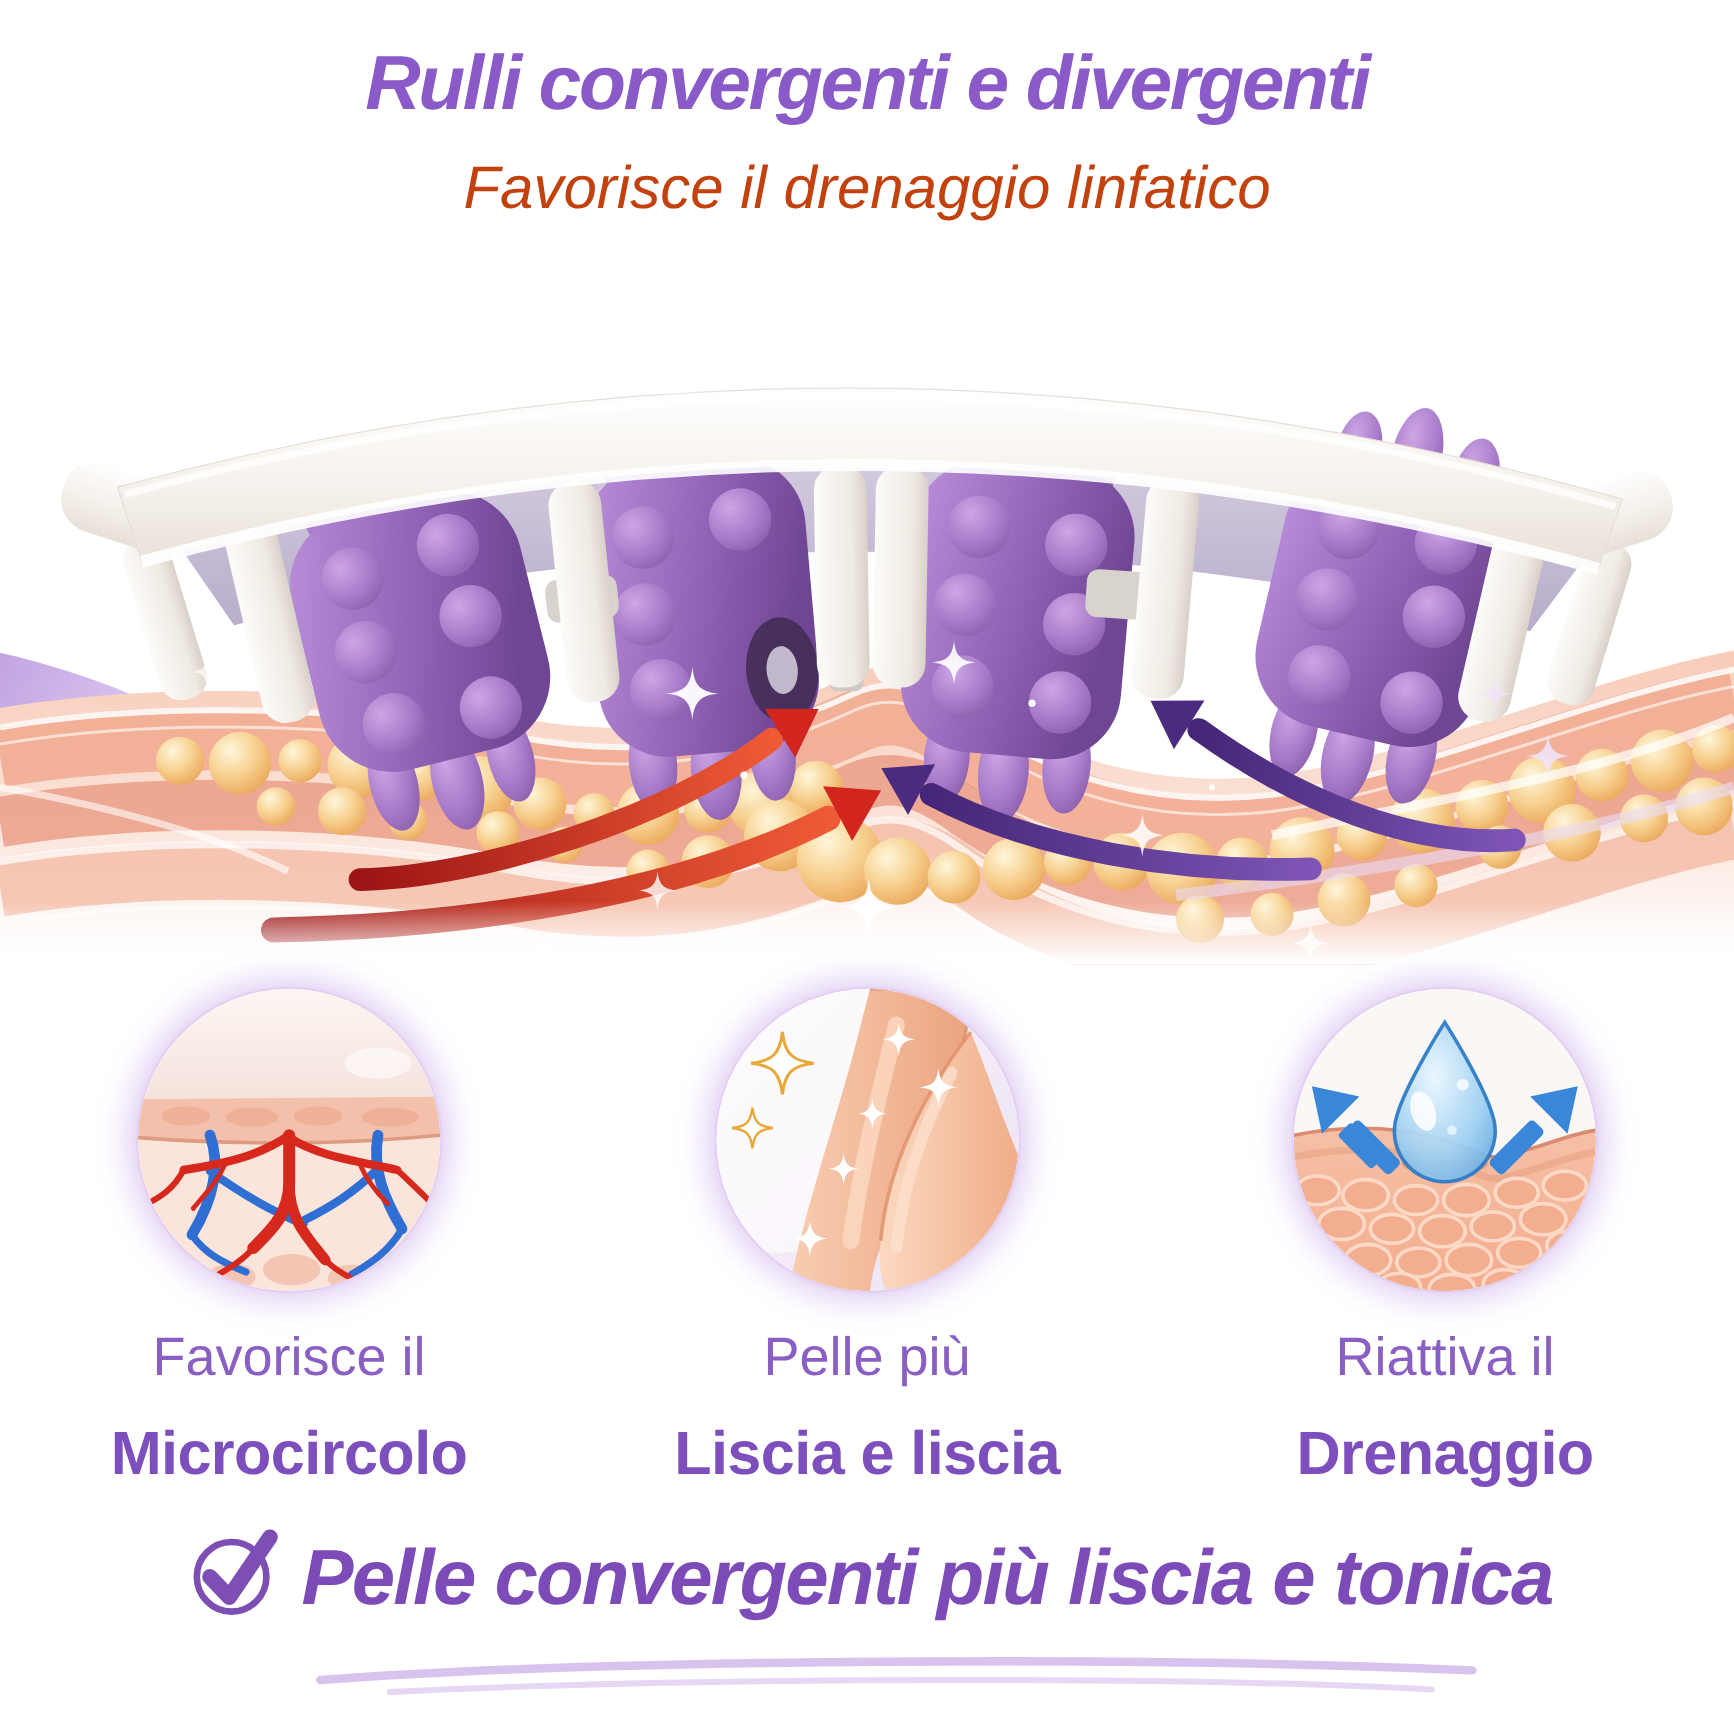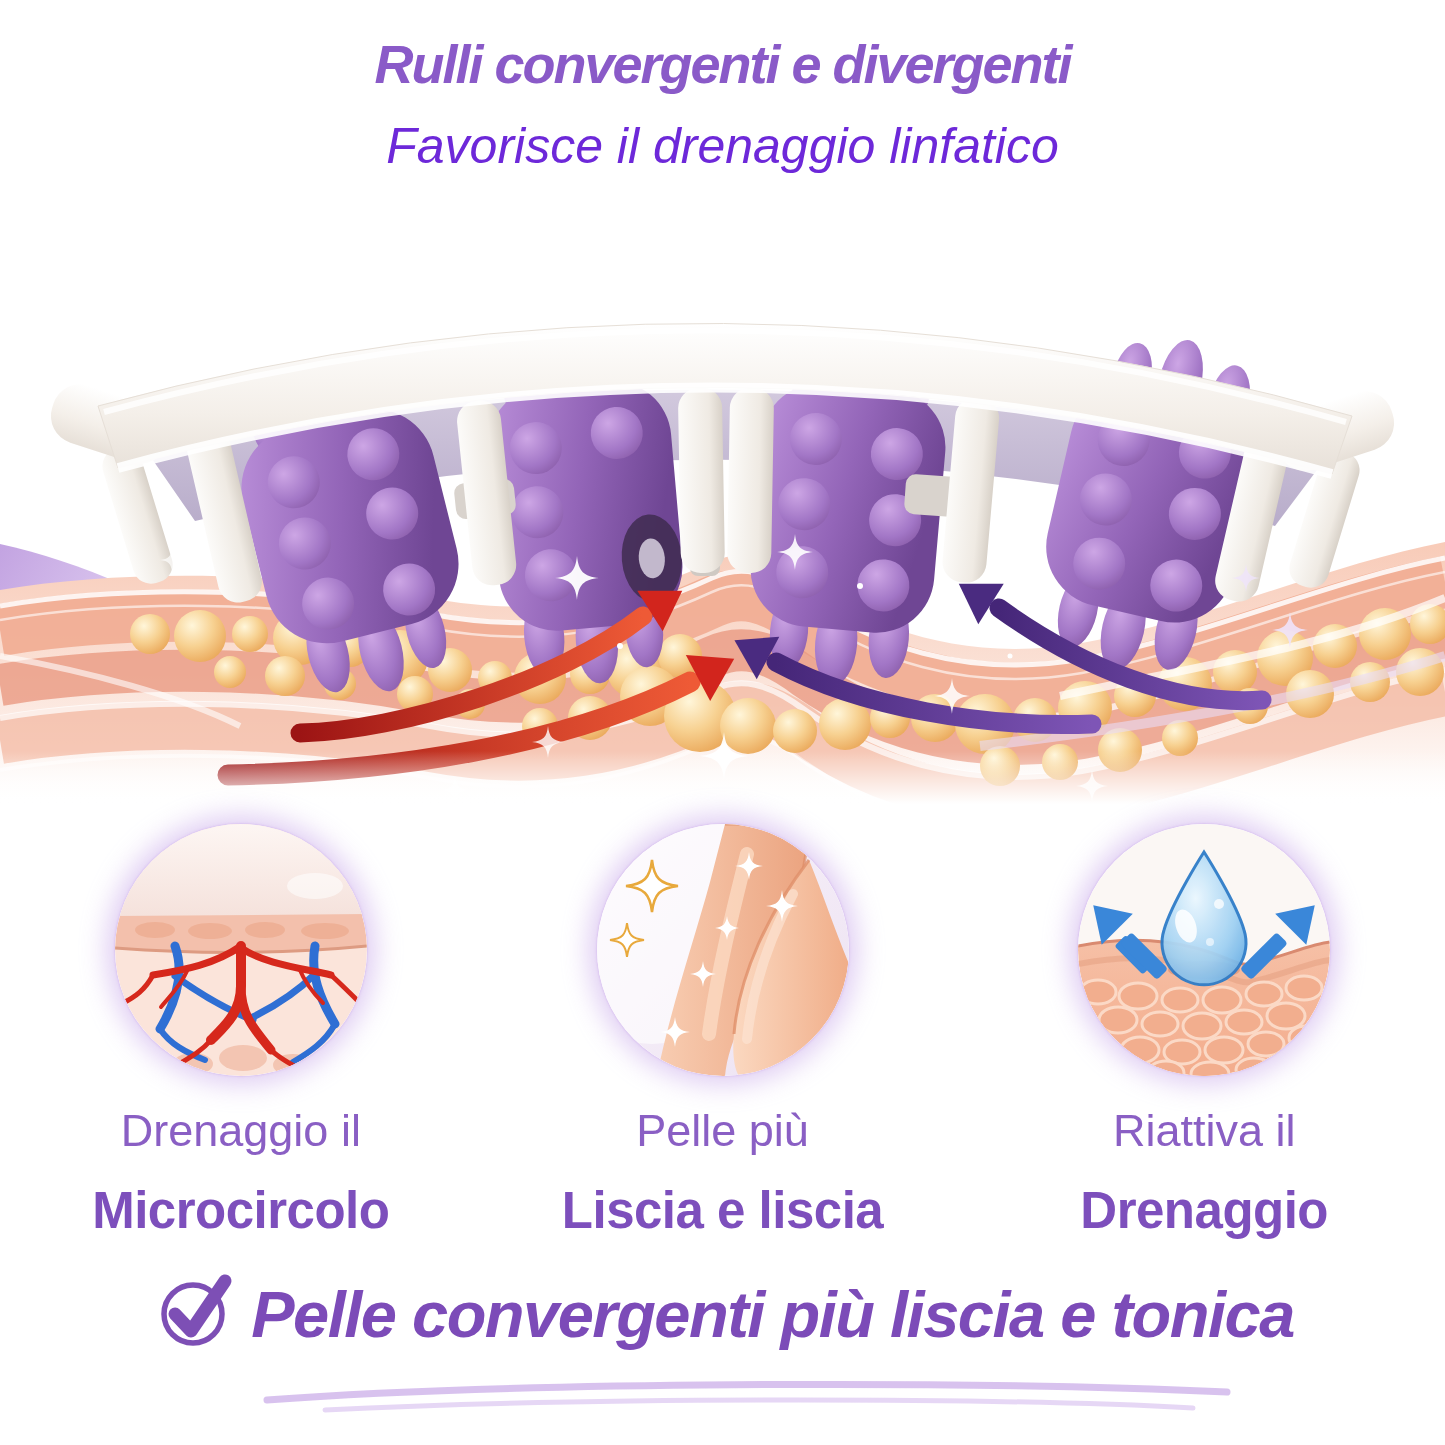--- a/index.html
+++ b/index.html
@@ -1,21 +1,21 @@
 <!DOCTYPE html>
 <html><head>
 <meta charset="utf-8">
 <style>
   html,body{margin:0;padding:0;background:#ffffff;}
   .page{position:relative;width:1445px;height:1445px;background:#ffffff;overflow:hidden;
         font-family:"Liberation Sans",sans-serif;}
   
   .header{position:absolute;top:36px;left:0;width:100%;text-align:center;}
-  .title{margin:0;font-size:54px;font-weight:700;font-style:italic;letter-spacing:-2px;color:#8a5ac8;line-height:1.05;}
-  .subtitle{margin:24px 0 0 0;font-size:50px;font-style:italic;font-weight:400;color:#6d28d9;letter-spacing:0;}
+  .title{margin:0;font-size:64px;font-weight:700;font-style:italic;letter-spacing:-2px;color:#8a5ac8;line-height:1.05;}
+  .subtitle{margin:24px 0 0 0;font-size:50px;font-style:italic;font-weight:400;color:#c2410c;letter-spacing:0;}
   
   .hero{position:absolute;top:226px;left:0;width:1445px;height:578px;}
   
   .benefits{position:absolute;top:824px;left:0;width:100%;display:flex;}
   .benefit{flex:1;display:flex;flex-direction:column;align-items:center;}
   .benefit-circle{width:252px;height:252px;border-radius:50%;overflow:hidden;background:#fff;
       box-shadow:0 0 26px 9px rgba(187,146,229,.45), 0 0 2px 1px rgba(200,165,235,.35);}
   .benefit-circle svg{display:block;}
   .benefit-caption{margin-top:28px;text-align:center;line-height:1.2;}
   .cap1{display:block;font-size:45px;font-weight:400;color:#8a5fc4;}
@@ -331,21 +331,21 @@
               <path d="M156 226 C166 236 181 243 196 251" stroke-width="5"></path>
               <path d="M38 151 C30 166 20 173 8 179" stroke-width="5"></path>
               <path d="M216 151 C229 163 239 173 247 181" stroke-width="5"></path>
               <path d="M72 147 C66 161 56 171 46 183" stroke-width="4"></path>
               <path d="M184 144 C190 159 198 169 208 179" stroke-width="4"></path>
             </g>
           </g>
         </svg>
       </div>
       <div class="benefit-caption">
-        <span class="cap1">Drenaggio il</span>
+        <span class="cap1">Favorisce il</span>
         <span class="cap2">Microcircolo</span>
       </div>
     </div>
 
     <div class="benefit">
       <div class="benefit-circle">
         <svg width="252" height="252" viewBox="0 0 252 252">
           <defs>
             <clipPath id="c2">
                 <circle cx="126" cy="126" r="126"></circle>

